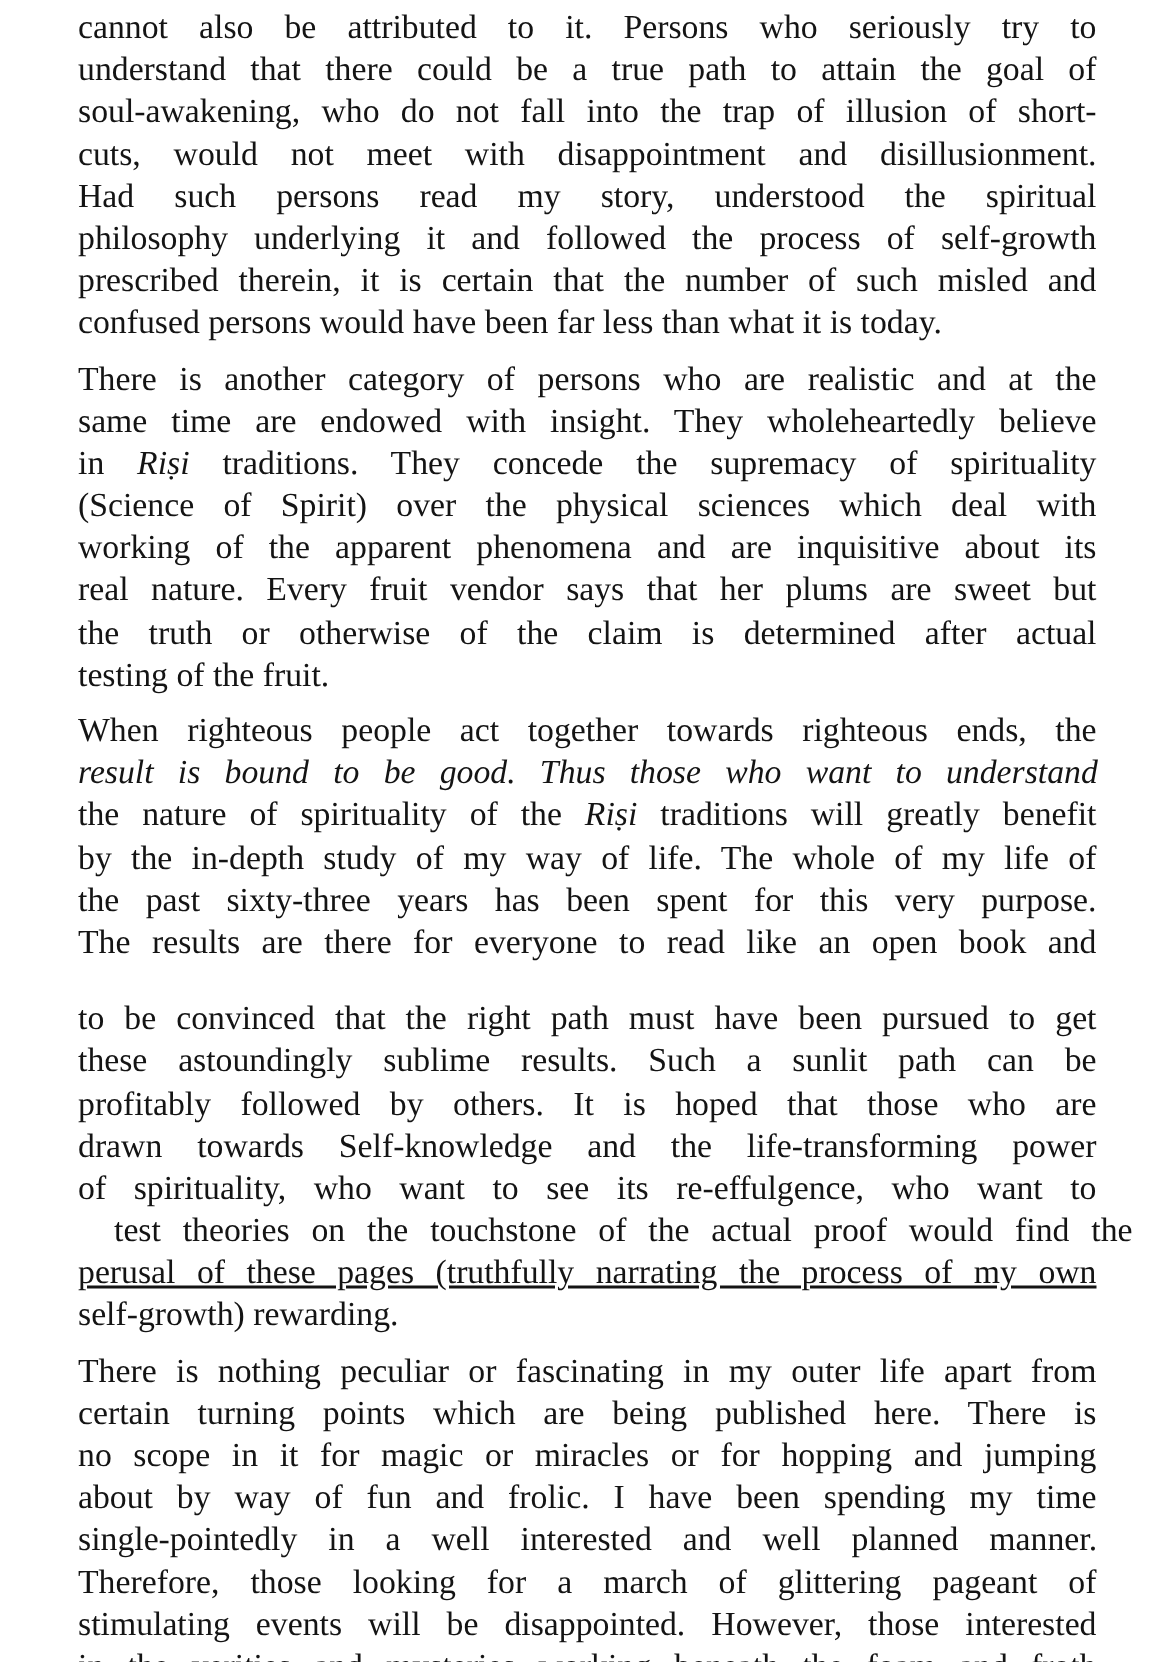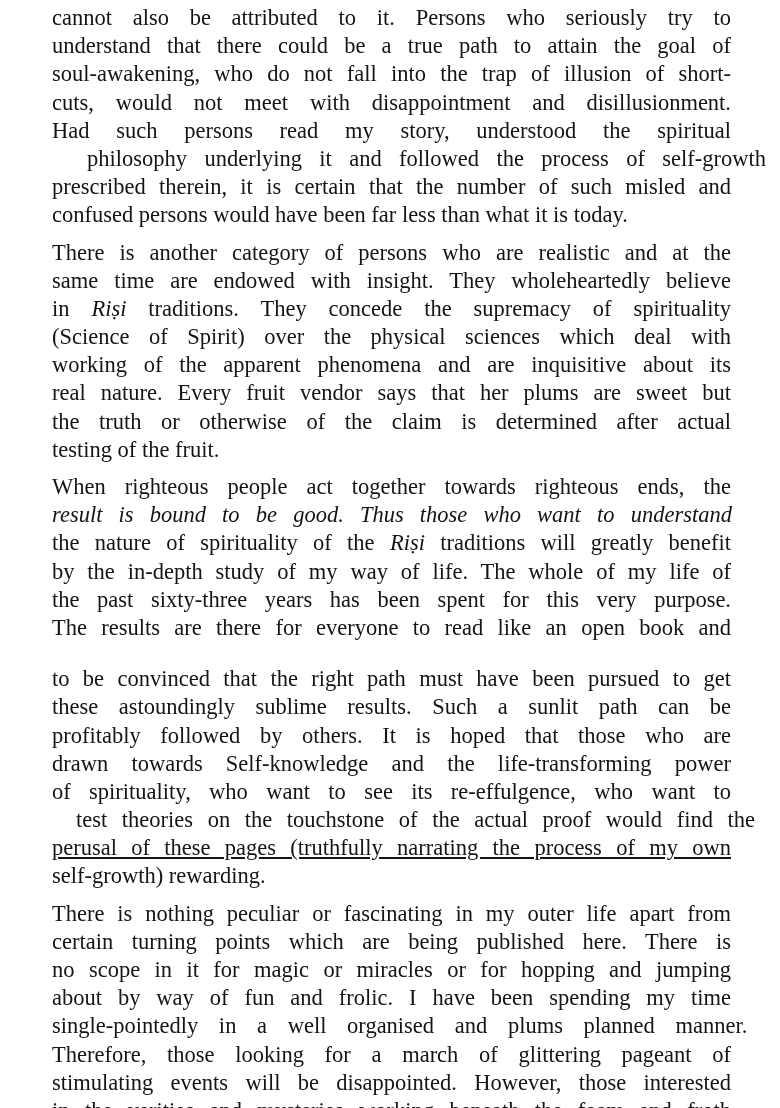--- a/index.html
+++ b/index.html
@@ -21,21 +21,21 @@
 </head>
 <body>
 
 <div class="page" id="page">
     <div class="para">
       <span class="line" style="text-align: left; text-align-last: left; display: block; width: 679px; word-spacing: 15.0953px;">cannot also be attributed to it. Persons who seriously try to</span>
       <span class="line" style="text-align: left; text-align-last: left; display: block; width: 679px; word-spacing: 10.5573px;">understand that there could be a true path to attain the goal of</span>
       <span class="line" style="text-align: left; text-align-last: left; display: block; width: 679px; word-spacing: 8.55398px;">soul-awakening, who do not fall into the trap of illusion of short-</span>
       <span class="line" style="text-align: left; text-align-last: left; display: block; width: 679px; word-spacing: 16.2031px;">cuts, would not meet with disappointment and disillusionment.</span>
       <span class="line" style="text-align: center; text-align-last: left; display: block; width: 679px; word-spacing: 21.084px;">Had such persons read my story, understood the spiritual</span>
-      <span class="line" style="text-align: left; text-align-last: left; display: block; width: 679px; word-spacing: 11.7637px; margin-left: 35px;">philosophy underlying it and followed the process of self-growth</span>
+      <span class="line" style="text-align: left; text-align-last: left; display: block; width: 679px; word-spacing: 11.7637px;">philosophy underlying it and followed the process of self-growth</span>
       <span class="line" style="text-align: left; text-align-last: left; display: block; width: 679px; word-spacing: 7.65341px;">prescribed therein, it is certain that the number of such misled and</span>
       <span class="line last">confused persons would have been far less than what it is today.</span>
     </div>
     <div class="para">
       <span class="line" style="text-align: left; text-align-last: left; display: block; width: 679px; word-spacing: 9.41903px;">There is another category of persons who are realistic and at the</span>
       <span class="line" style="text-align: left; text-align-last: left; display: block; width: 679px; word-spacing: 10.3398px;">same time are endowed with insight. They wholeheartedly believe</span>
       <span class="line" style="text-align: left; text-align-last: left; display: block; width: 679px; word-spacing: 16.2676px;">in <em>Riṣi</em> traditions. They concede the supremacy of spirituality</span>
       <span class="line" style="text-align: left; text-align-last: left; display: block; width: 679px; word-spacing: 13.8663px;">(Science of Spirit) over the physical sciences which deal with</span>
       <span class="line" style="text-align: left; text-align-last: left; display: block; width: 679px; word-spacing: 11.0868px;">working of the apparent phenomena and are inquisitive about its</span>
       <span class="line" style="text-align: left; text-align-last: left; display: block; width: 679px; word-spacing: 9.35938px;">real nature. Every fruit vendor says that her plums are sweet but</span>
@@ -56,18 +56,18 @@
       <span class="line" style="text-align: left; text-align-last: left; display: block; width: 679px; word-spacing: 12.7266px;">of spirituality, who want to see its re-effulgence, who want to</span>
       <span class="line" style="text-align: center; text-align-last: left; display: block; width: 679px; word-spacing: 8.95597px; margin-left: 24px;">test theories on the touchstone of the actual proof would find the</span>
       <span class="line" style="text-align: center; text-align-last: left; display: block; width: 679px; word-spacing: 8.66719px; text-decoration: underline;">perusal of these pages (truthfully narrating the process of my own</span>
       <span class="line last">self-growth) rewarding.</span>
     </div>
     <div class="para">
       <span class="line" style="text-align: left; text-align-last: left; display: block; width: 679px; word-spacing: 7.25568px;">There is nothing peculiar or fascinating in my outer life apart from</span>
       <span class="line" style="text-align: left; text-align-last: left; display: block; width: 679px; word-spacing: 12.8698px;">certain turning points which are being published here. There is</span>
       <span class="line" style="text-align: left; text-align-last: left; display: block; width: 679px; word-spacing: 8.78125px;">no scope in it for magic or miracles or for hopping and jumping</span>
       <span class="line" style="text-align: left; text-align-last: left; display: block; width: 679px; word-spacing: 10.2943px;">about by way of fun and frolic. I have been spending my time</span>
-      <span class="line" style="text-align: left; text-align-last: left; display: block; width: 679px; word-spacing: 15.0215px;">single-pointedly in a well organised and plums planned manner.</span>
+      <span class="line" style="text-align: left; text-align-last: left; display: block; width: 679px; word-spacing: 15.0215px;">single-pointedly in a well interested and well planned manner.</span>
       <span class="line" style="text-align: left; text-align-last: left; display: block; width: 679px; word-spacing: 15.0486px;">Therefore, those looking for a march of glittering pageant of</span>
       <span class="line" style="text-align: center; text-align-last: left; display: block; width: 679px; word-spacing: 11.6987px;">stimulating events will be disappointed. However, those interested</span>
       <span class="line" style="text-align: center; text-align-last: left; display: block; width: 679px; word-spacing: 9.79219px;">in the verities and mysteries working beneath the foam and froth</span>
     </div>
   </div>
 
 </body></html>

